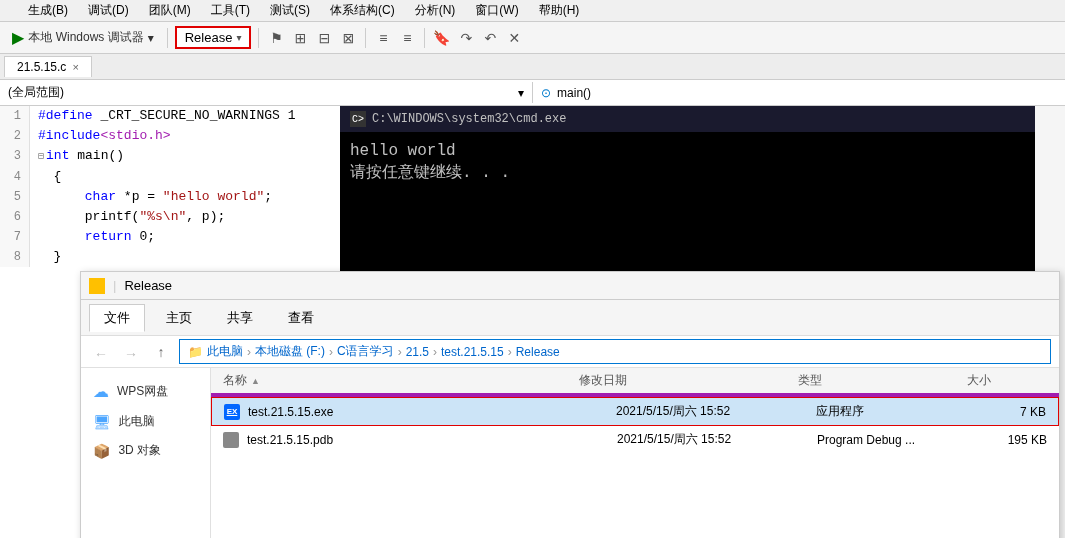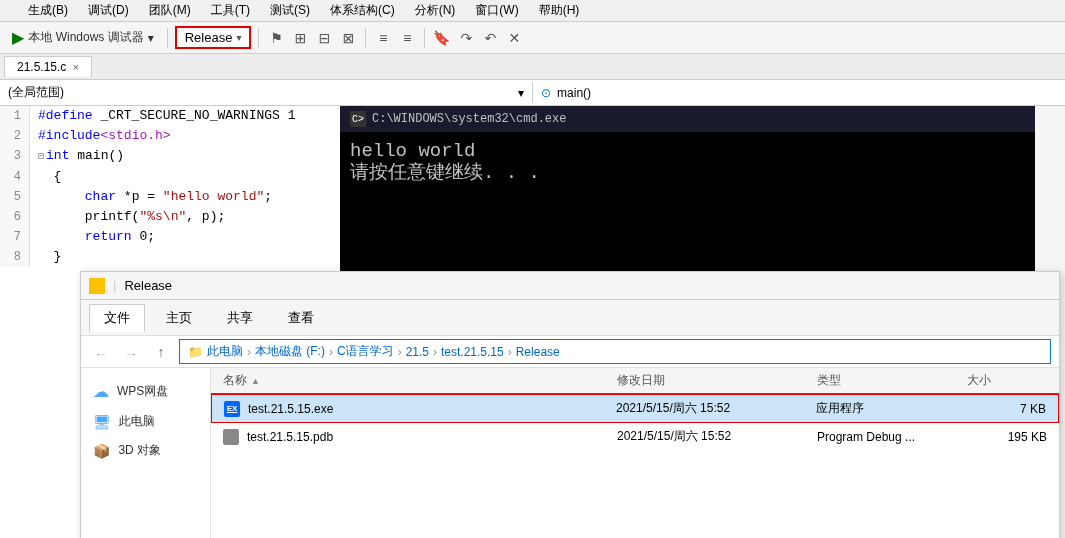--- a/index.html
+++ b/index.html
@@ -231,21 +231,21 @@
       font-size: 10px;
       color: white;
     }
     .cmd-content {
       padding: 8px 10px;
       background: #000;
       height: calc(165px - 26px);
     }
     .cmd-text {
       color: #c0c0c0;
-      font-size: 19px;
+      font-size: 16px;
       line-height: 22px;
     }
 
     
     .file-explorer {
       position: absolute;
       top: 165px;
       left: 80px;
       width: 980px;
       height: calc(538px - 22px - 32px - 26px - 26px - 165px + 80px);
@@ -358,23 +358,24 @@
     
     .file-content {
       flex: 1;
       overflow: hidden;
     }
     .file-table-header {
       display: grid;
       grid-template-columns: 1fr 200px 150px 80px;
       padding: 4px 12px;
       background: #f5f5f5;
-      border-bottom: 1px solid #a21caf;
+      border-bottom: 4px solid #a21caf;
       font-size: 12px;
       color: #555;
+      gap: 19px;
     }
     .col-header {
       display: flex;
       align-items: center;
       gap: 4px;
       cursor: pointer;
     }
     .sort-arrow { font-size: 9px; color: #888; }
 
     .file-row {

